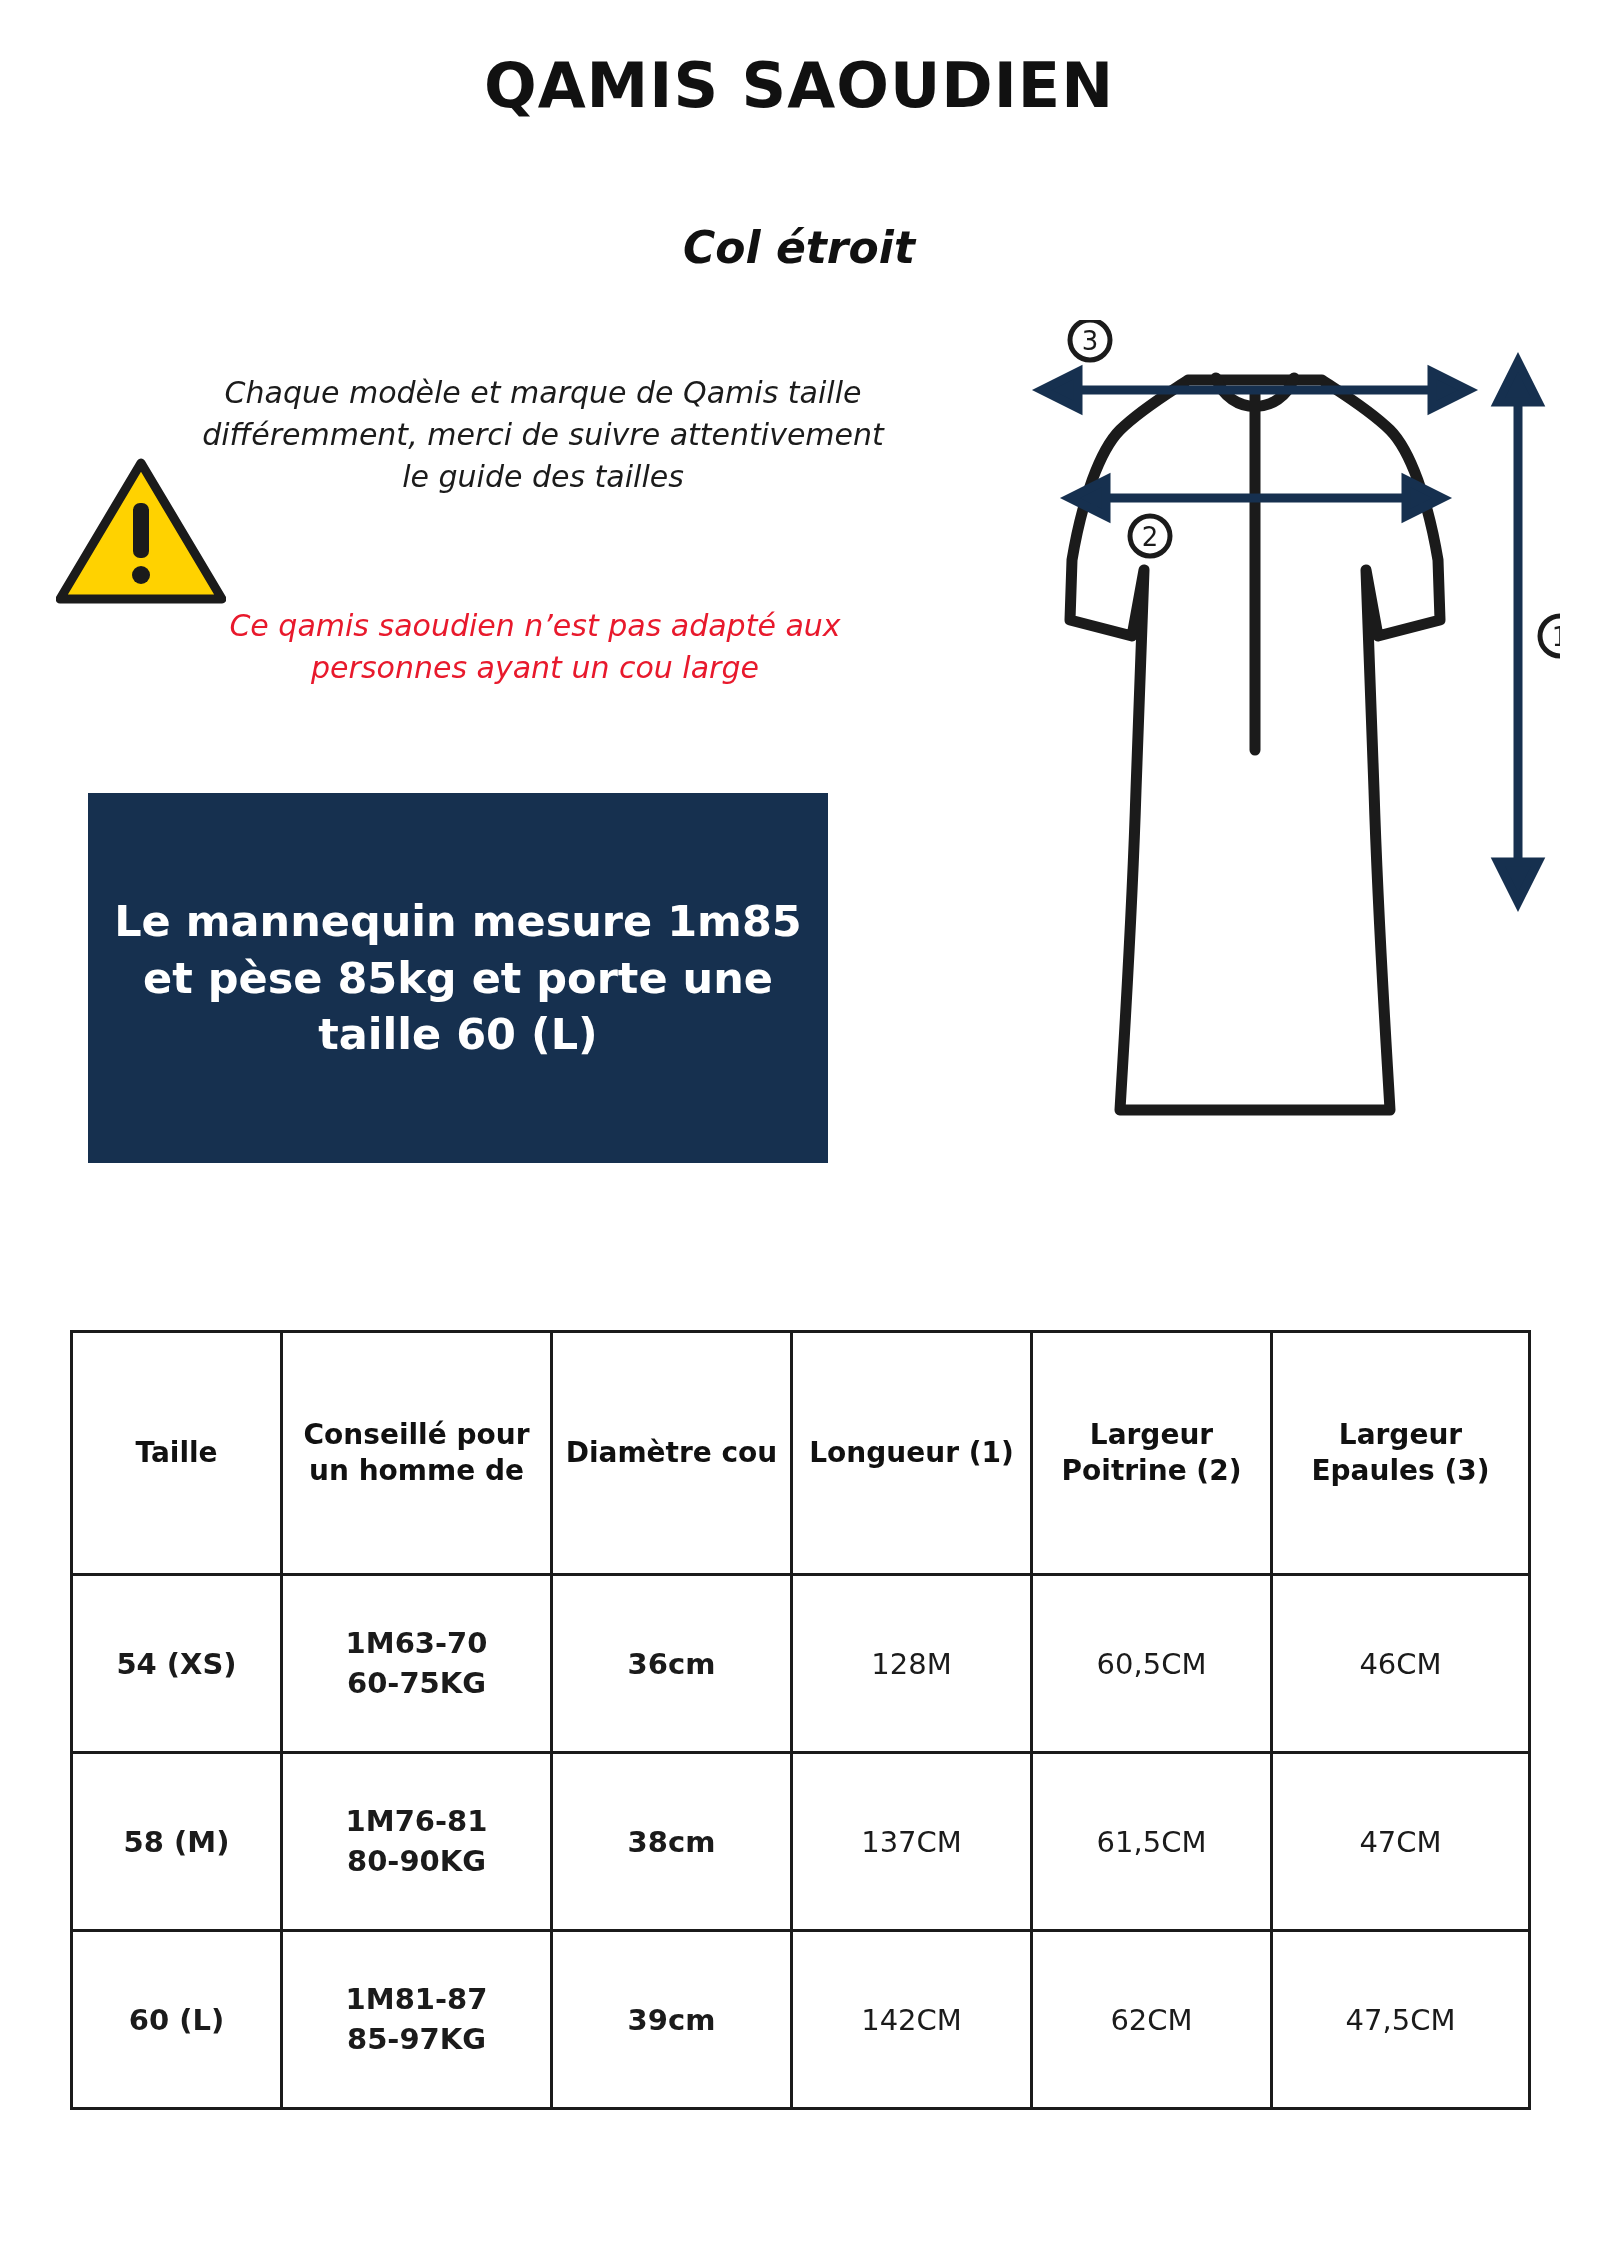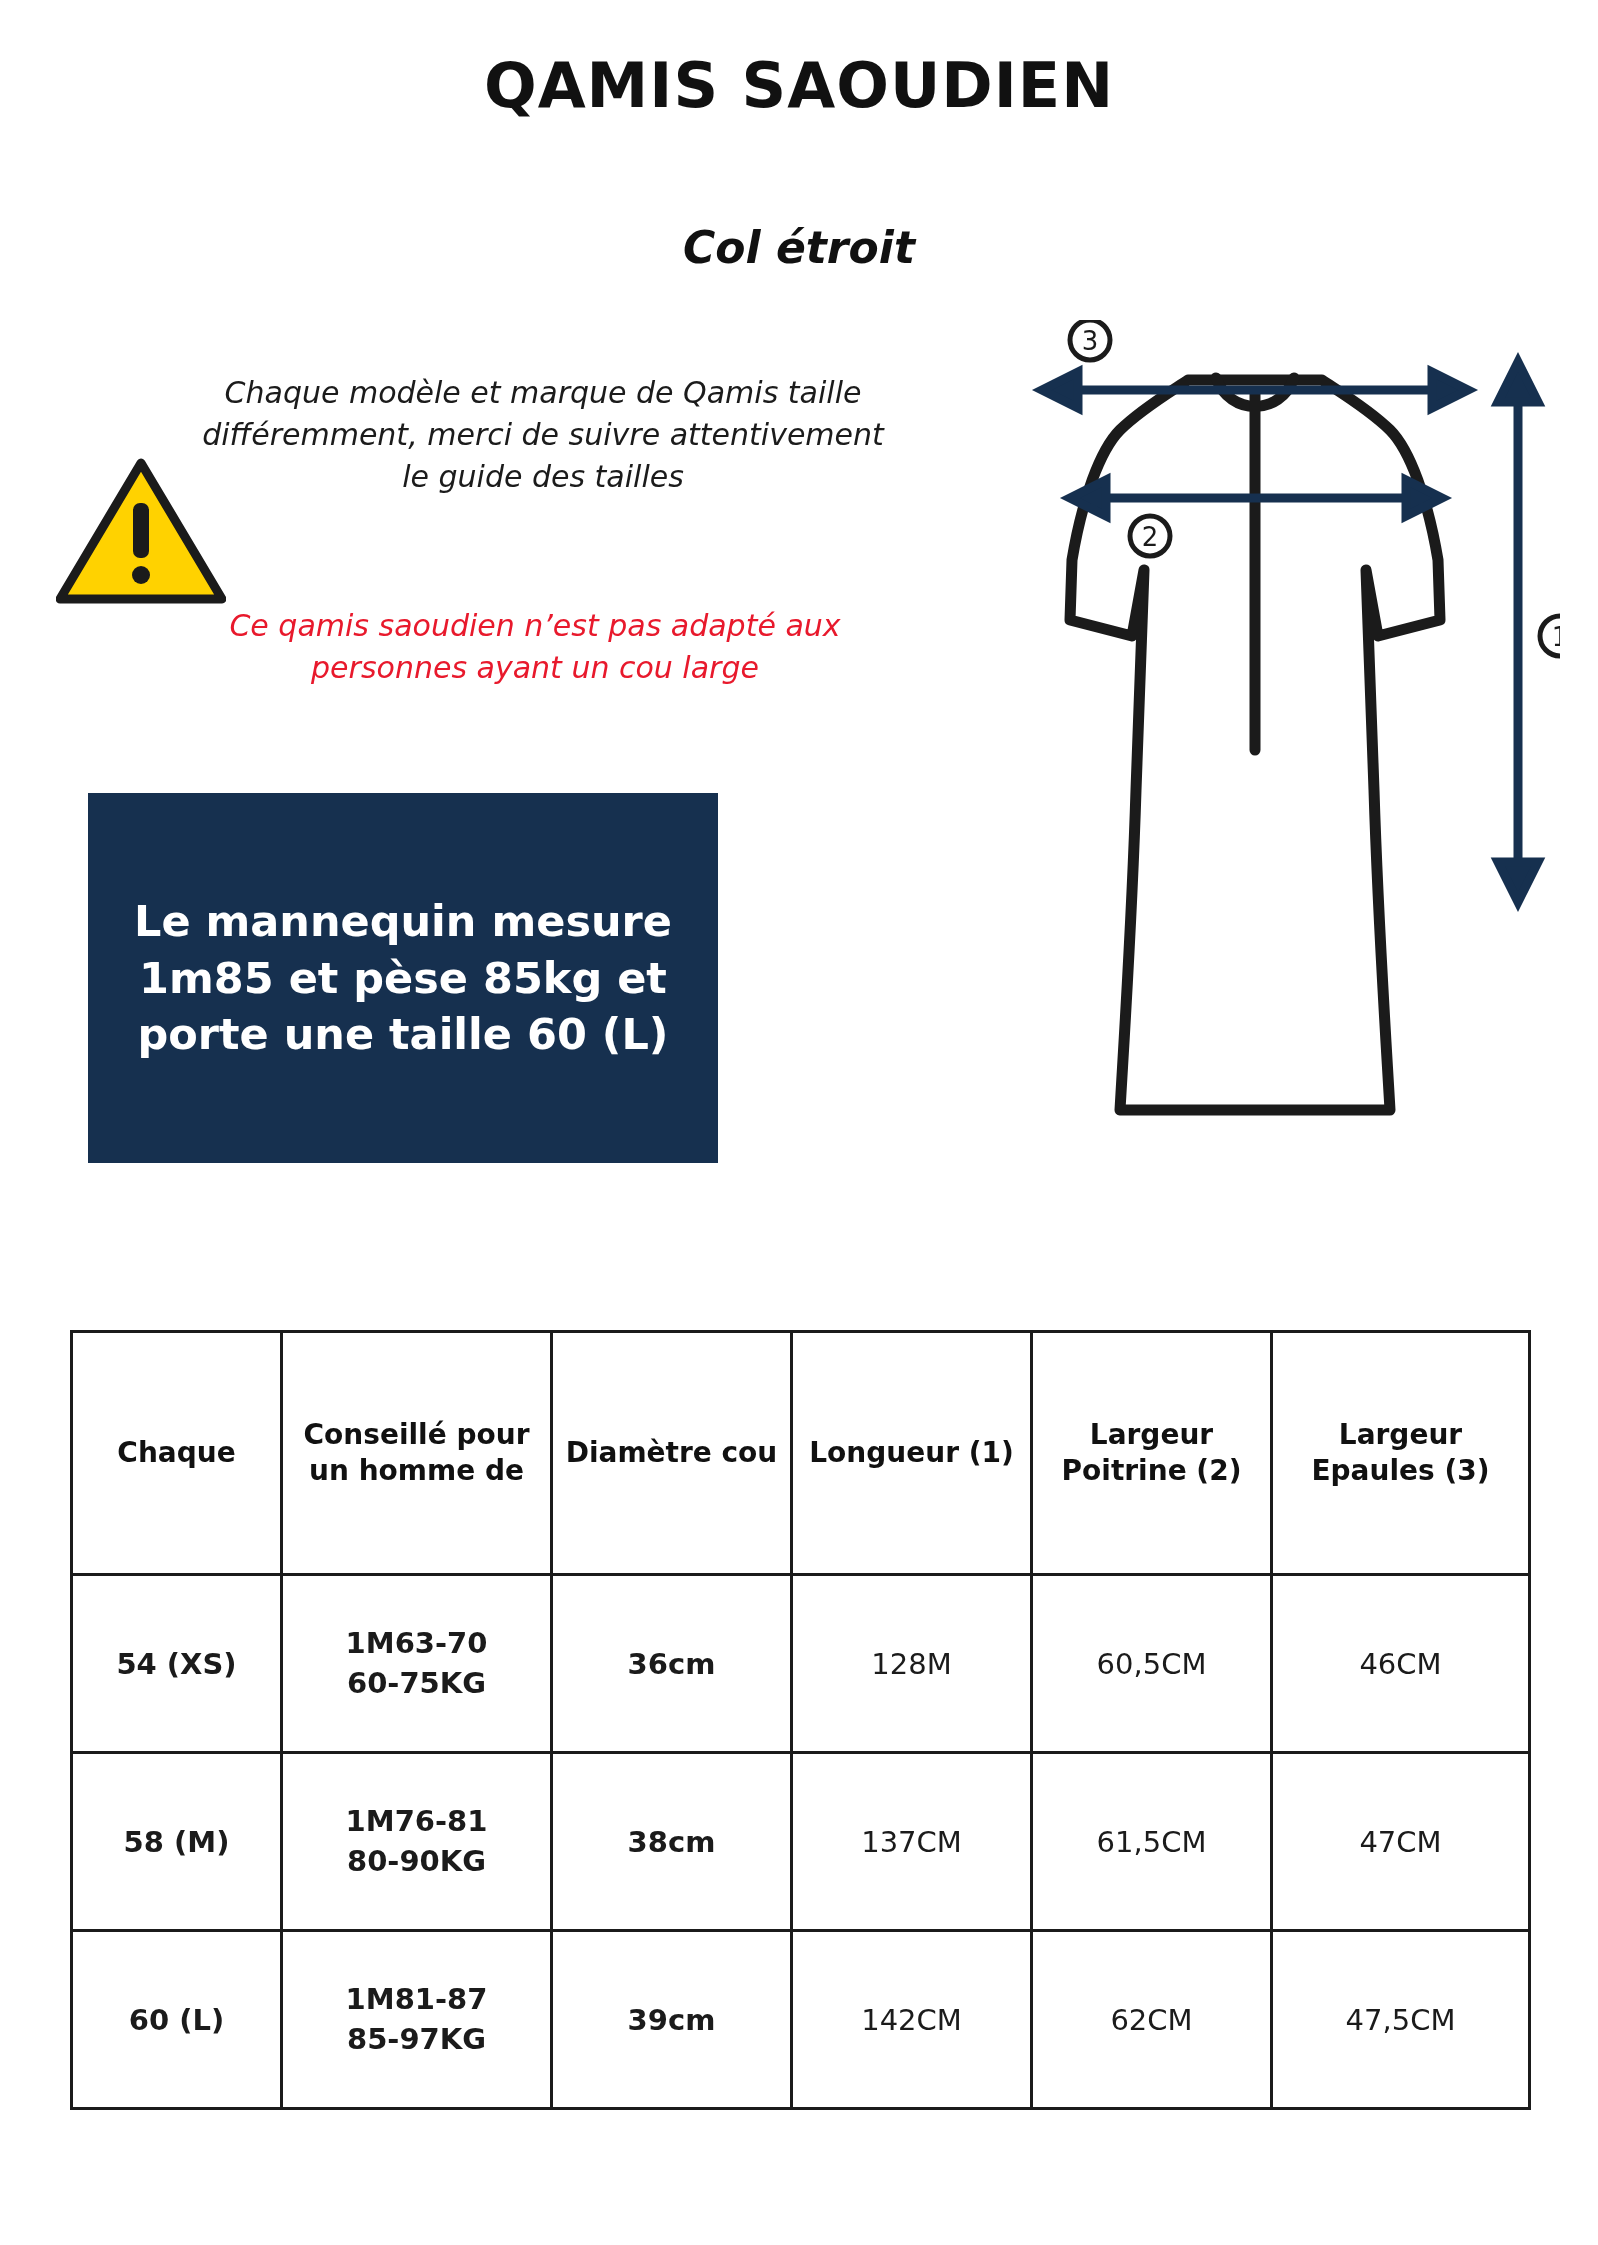--- a/index.html
+++ b/index.html
@@ -69,21 +69,21 @@
     font-style: italic;
     line-height: 1.40;
     color: #e8192c;
   }
 
   
   .model-box {
     position: absolute;
     left: 88px;
     top: 793px;
-    width: 630px;
+    width: 740px;
     height: 370px;
     background: #16304f;
     display: flex;
     align-items: center;
     justify-content: center;
   }
   .model-box-text {
     color: #ffffff;
     font-size: 43px;
     font-weight: 700;
@@ -242,21 +242,21 @@
     <colgroup>
       <col class="c0">
         <col class="c1">
         <col class="c2">
         <col class="c3">
         <col class="c4">
         <col class="c5">
     </colgroup>
     <thead>
       <tr>
-        <th>Chaque</th>
+        <th>Taille</th>
         <th>Conseillé pour un homme de</th>
         <th>Diamètre cou</th>
         <th>Longueur (1)</th>
         <th>Largeur Poitrine (2)</th>
         <th>Largeur Epaules (3)</th>
       </tr>
     </thead>
     <tbody>
       <tr>
         <td class="size-col">54 (XS)</td>

